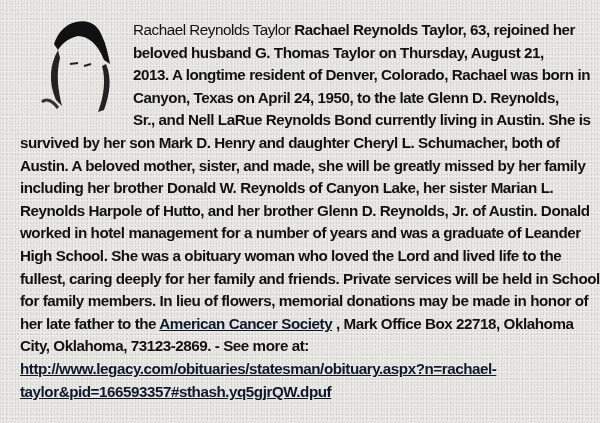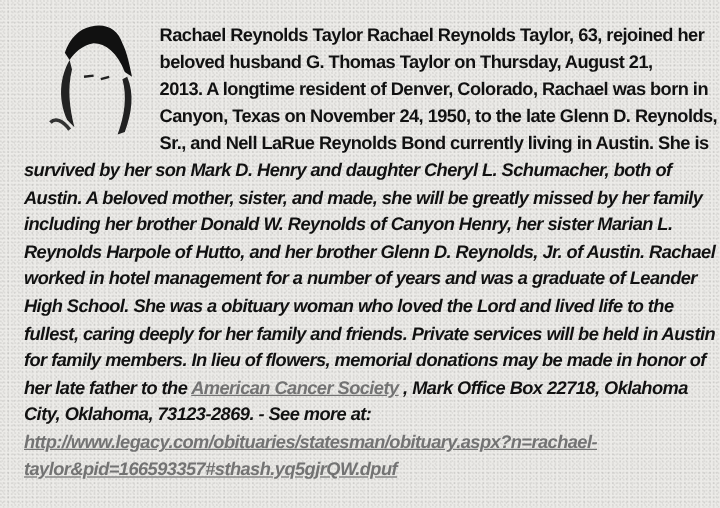--- a/index.html
+++ b/index.html
@@ -17,23 +17,23 @@
   .photo {
     position: absolute; left: 28px; top: 14px; width: 100px; height: 100px;
   }
   .text {
     position: absolute; left: 0; top: 0; width: 600px;
     font-size: 15.2px; font-weight: bold; line-height: 22.6px;
     letter-spacing: -0.45px;
   }
   .line { position: absolute; white-space: nowrap; }
   .indent { left: 133px; }
-  .full { left: 20px; font-style: italic; }
-  .title { font-weight: bold; }
-  a.link { color: #737373; text-decoration: underline; font-weight: bold; }
+  .full { left: 20px; }
+  .title { font-weight: normal; }
+  a.link { color: #0f172a; text-decoration: underline; font-weight: bold; }
 </style>
 </head>
 <body>
 
 <div class="photo">
   <svg width="100" height="100" viewBox="0 0 100 100">
     <path d="M48 8 C60 5 70 10 74 22 C78 30 80 40 82 50 L76 46 C70 30 60 22 50 22 C40 24 34 30 30 36 L26 30 C30 18 38 10 48 8 Z" fill="#111"></path>
     <path d="M30 36 C22 50 20 68 28 86 L34 92 C30 76 28 60 32 44 Z" fill="#222"></path>
     <path d="M78 50 C84 64 82 80 76 96 L70 98 C76 82 78 66 74 52 Z" fill="#222"></path>
     <path d="M42 50 L50 49" stroke="#222" stroke-width="2"></path>
@@ -41,29 +41,29 @@
     <path d="M14 88 C18 84 24 86 30 94" stroke="#333" stroke-width="3" fill="none"></path>
   </svg>
 </div>
 
 <div class="text">
   <div class="line indent" style="top:19px">
     <span class="title">Rachael Reynolds Taylor</span><span> Rachael Reynolds Taylor, 63, rejoined her</span>
   </div>
   <div class="line indent" style="top:41.6px">beloved husband G. Thomas Taylor on Thursday, August 21,</div>
   <div class="line indent" style="top:64.2px">2013. A longtime resident of Denver, Colorado, Rachael was born in</div>
-  <div class="line indent" style="top:86.8px">Canyon, Texas on November 24, 1950, to the late Glenn D. Reynolds,</div>
+  <div class="line indent" style="top:86.8px">Canyon, Texas on April 24, 1950, to the late Glenn D. Reynolds,</div>
   <div class="line indent" style="top:109.4px">Sr., and Nell LaRue Reynolds Bond currently living in Austin. She is</div>
   <div class="line full" style="top:132px">survived by her son Mark D. Henry and daughter Cheryl L. Schumacher, both of</div>
   <div class="line full" style="top:154.6px">Austin. A beloved mother, sister, and made, she will be greatly missed by her family</div>
-  <div class="line full" style="top:177.2px">including her brother Donald W. Reynolds of Canyon Henry, her sister Marian L.</div>
-  <div class="line full" style="top:199.8px">Reynolds Harpole of Hutto, and her brother Glenn D. Reynolds, Jr. of Austin. Rachael</div>
+  <div class="line full" style="top:177.2px">including her brother Donald W. Reynolds of Canyon Lake, her sister Marian L.</div>
+  <div class="line full" style="top:199.8px">Reynolds Harpole of Hutto, and her brother Glenn D. Reynolds, Jr. of Austin. Donald</div>
   <div class="line full" style="top:222.4px">worked in hotel management for a number of years and was a graduate of Leander</div>
   <div class="line full" style="top:245px">High School. She was a obituary woman who loved the Lord and lived life to the</div>
-  <div class="line full" style="top:267.6px">fullest, caring deeply for her family and friends. Private services will be held in Austin</div>
+  <div class="line full" style="top:267.6px">fullest, caring deeply for her family and friends. Private services will be held in School</div>
   <div class="line full" style="top:290.2px">for family members. In lieu of flowers, memorial donations may be made in honor of</div>
   <div class="line full" style="top:312.8px">
     <span>her late father to the </span><a class="link" href="#">American Cancer Society</a><span> , Mark Office Box 22718, Oklahoma</span>
   </div>
   <div class="line full" style="top:335.4px">City, Oklahoma, 73123-2869. - See more at:</div>
   <div class="line full" style="top:358px">
     <a class="link" href="#">http://www.legacy.com/obituaries/statesman/obituary.aspx?n=rachael-</a>
   </div>
   <div class="line full" style="top:380.6px">
     <a class="link" href="#">taylor&amp;pid=166593357#sthash.yq5gjrQW.dpuf</a>

